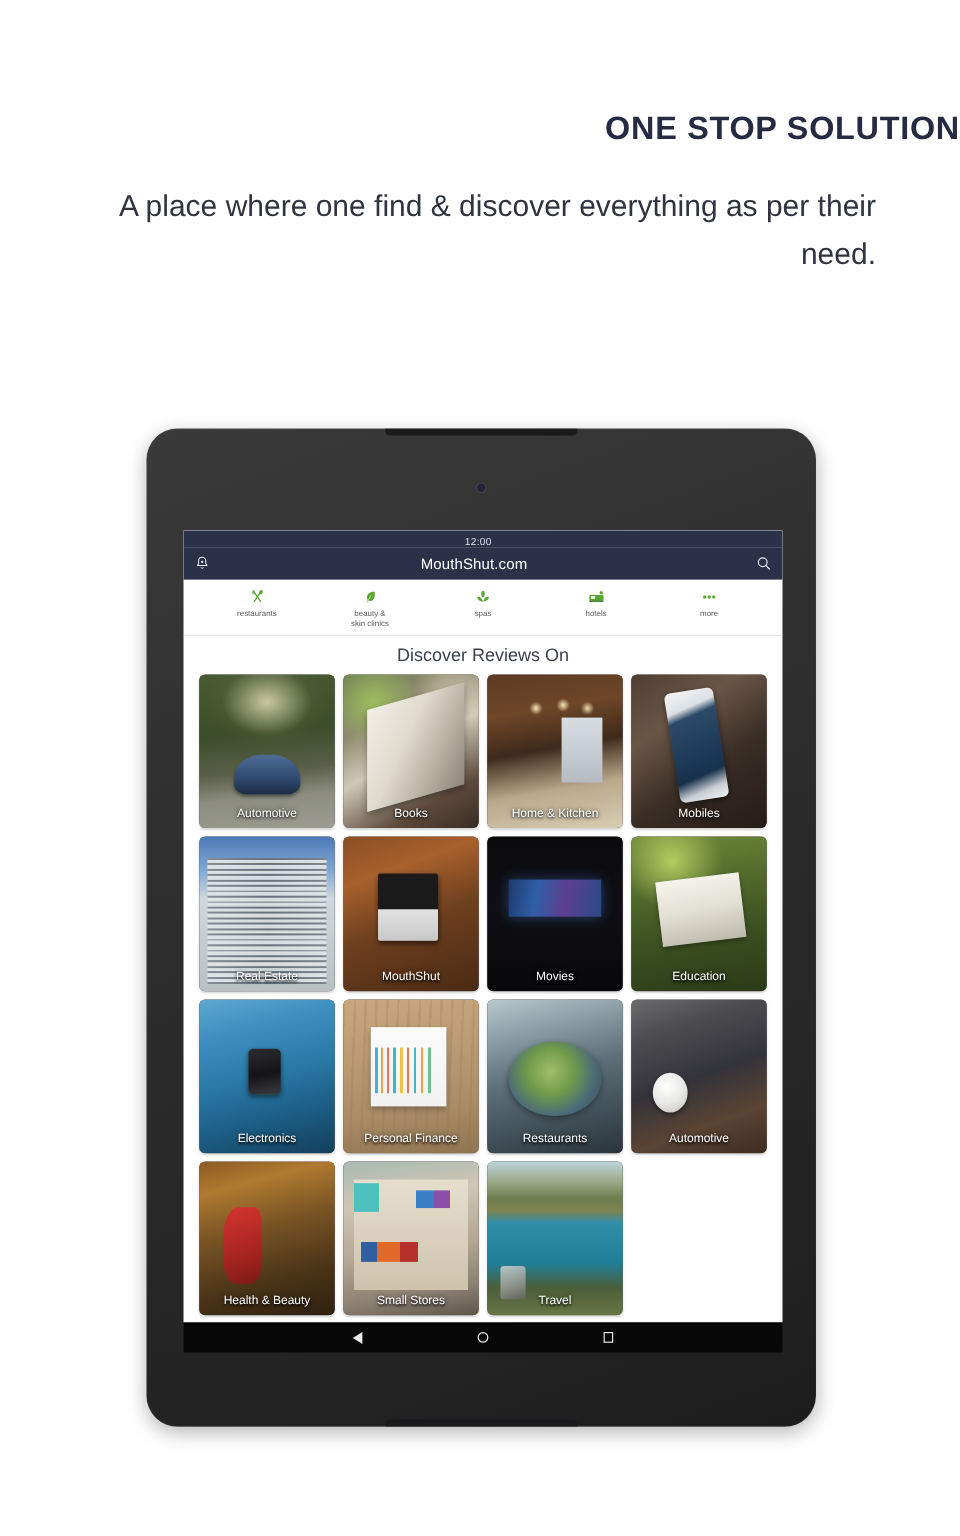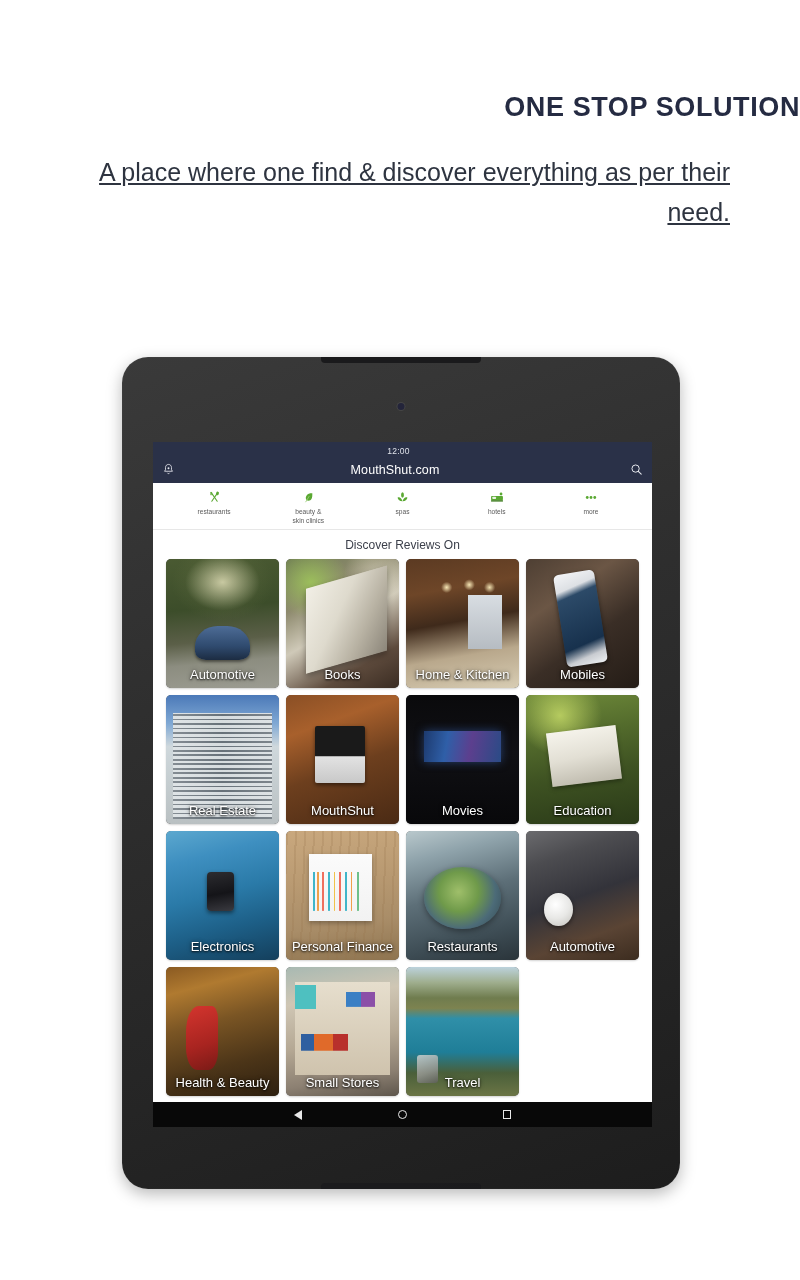--- a/index.html
+++ b/index.html
@@ -24,21 +24,20 @@
     letter-spacing: 0.6px;
     color: #252b42;
   }
   .promo-sub {
     margin-top: 30px;
     font-size: 25px;
     line-height: 1.58;
     color: #2e3440;
     font-weight: 400;
     padding: 0 70px;
-    text-decoration: underline;
   }
 
   
   .tablet {
     position: absolute;
     left: 122px;
     top: 357px;
     width: 558px;
     height: 832px;
     border-radius: 26px;
@@ -159,21 +158,21 @@
     margin-top: 3px;
     font-size: 6.6px;
     color: #5a5a5a;
     line-height: 1.35;
     white-space: pre-line;
   }
 
   
   .discover {
     text-align: center;
-    font-size: 12px;
+    font-size: 15px;
     color: #3b3f4a;
     padding: 8px 0 7px 0;
     background: #fff;
   }
 
   
   .grid {
     flex: 1;
     background: #ffffff;
     display: grid;
@@ -193,21 +192,21 @@
   .tile-art {
     position: absolute;
     inset: 0;
   }
   .tile-label {
     position: absolute;
     left: 0; right: 0;
     bottom: 6px;
     text-align: center;
     color: #ffffff;
-    font-size: 13px;
+    font-size: 10px;
     text-shadow: 0 1px 2px rgba(0,0,0,0.85), 0 0 4px rgba(0,0,0,0.6);
     padding: 0 2px;
   }
 
   
   .navbar {
     position: absolute;
     left: 31px;
     top: 745px;
     width: 499px;

